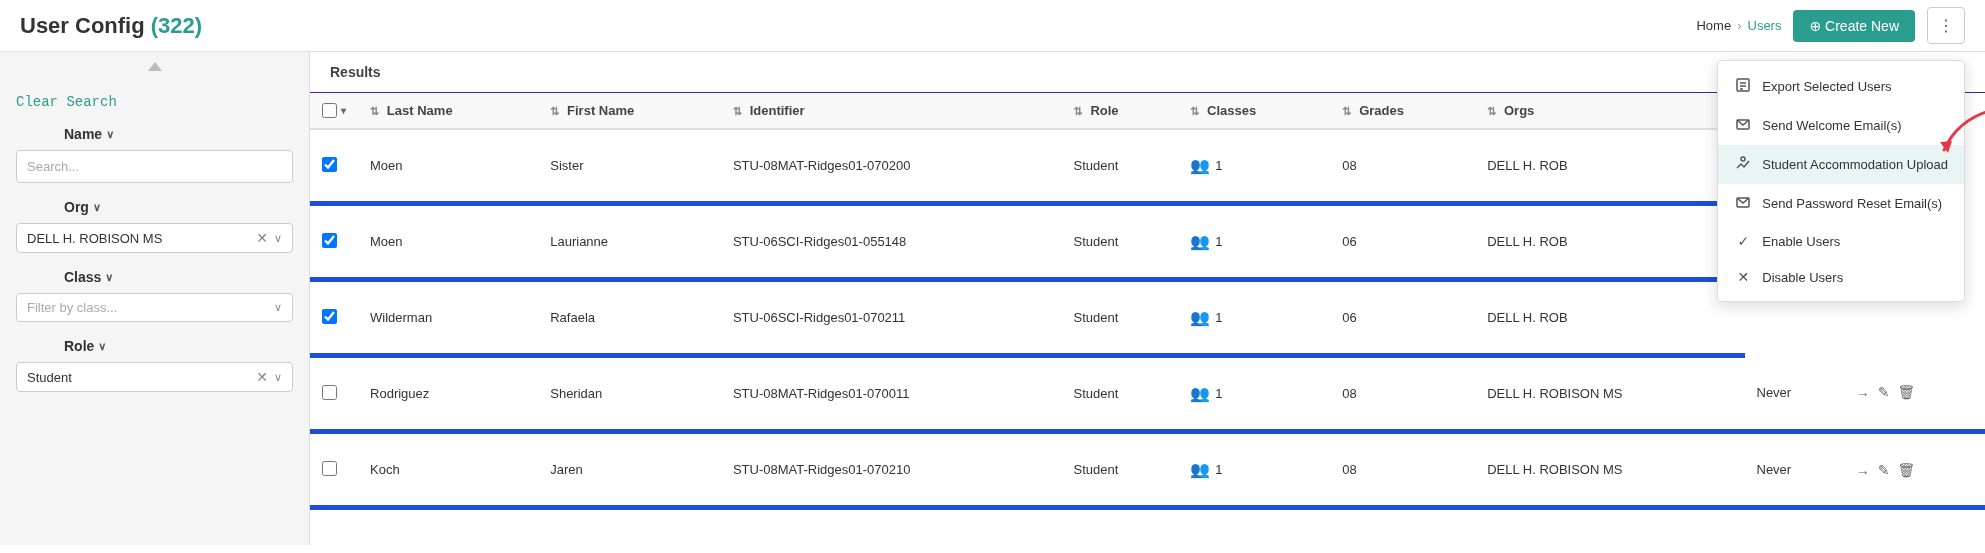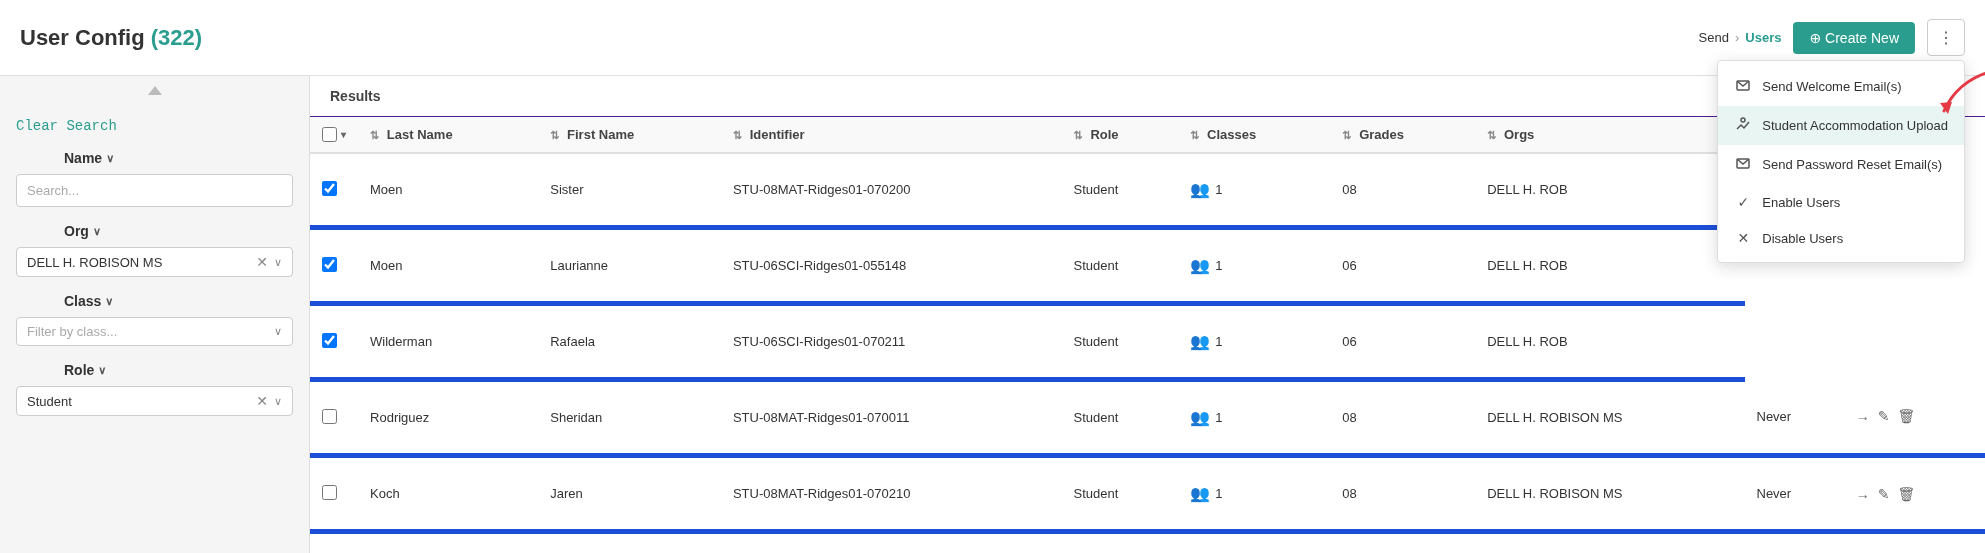--- a/index.html
+++ b/index.html
@@ -4,32 +4,32 @@
   <style>
     * { box-sizing: border-box; margin: 0; padding: 0; }
     body { font-family: -apple-system, BlinkMacSystemFont, 'Segoe UI', sans-serif; font-size: 14px; background: #fff; color: #333; }
 
     
     .header {
       display: flex;
       align-items: center;
       justify-content: space-between;
       padding: 0 20px;
-      height: 76px;
+      height: 52px;
       border-bottom: 1px solid #e0e0e0;
       background: #fff;
     }
     .header-left { display: flex; align-items: center; gap: 12px; }
     .header-title { font-size: 22px; font-weight: 600; color: #333; }
     .header-count { color: #2a9d8f; font-size: 22px; font-weight: 600; }
     .header-right { display: flex; align-items: center; gap: 12px; }
     .breadcrumb { display: flex; align-items: center; gap: 6px; color: #666; font-size: 13px; }
     .breadcrumb-home { color: #333; }
     .breadcrumb-sep { color: #999; }
-    .breadcrumb-current { color: #2a9d8f; font-weight: 700; }
+    .breadcrumb-current { color: #2a9d8f; font-weight: 400; }
     .btn-create {
       background: #2a9d8f;
       color: #fff;
       border: none;
       border-radius: 4px;
       padding: 8px 16px;
       font-size: 14px;
       font-weight: 500;
       cursor: pointer;
       display: flex;
@@ -234,21 +234,21 @@
 <body>
 
 <div class="header">
   <div class="header-left">
     <span class="header-title">
       User Config <span class="header-count">(322)</span>
     </span>
   </div>
   <div class="header-right">
     <nav class="breadcrumb">
-      <span class="breadcrumb-home">Send</span>
+      <span class="breadcrumb-home">Home</span>
       <span class="breadcrumb-sep">›</span>
       <span class="breadcrumb-current">Users</span>
     </nav>
     <button class="btn-create">⊕ Create New</button>
     <button class="btn-more">⋮</button>
   </div>
 </div>
 
 <div class="main-layout">
 
@@ -421,20 +421,29 @@
               </div>
             </td>
           </tr>
         </tbody>
     </table>
 
     <div class="dropdown-overlay">
       <div class="dropdown-item">
         <span class="item-icon">
           <svg width="16" height="16" viewBox="0 0 16 16" fill="none" stroke="#555" stroke-width="1.5">
+              <rect x="2" y="2" width="12" height="12" rx="1"></rect>
+              <path d="M5 6h6M5 9h6M5 12h3"></path>
+            </svg>
+        </span>
+        <span>Export Selected Users</span>
+      </div>
+      <div class="dropdown-item">
+        <span class="item-icon">
+          <svg width="16" height="16" viewBox="0 0 16 16" fill="none" stroke="#555" stroke-width="1.5">
               <rect x="2" y="4" width="12" height="9" rx="1"></rect>
               <path d="M2 4l6 5 6-5"></path>
             </svg>
         </span>
         <span>Send Welcome Email(s)</span>
       </div>
       <div class="dropdown-item highlighted" style="position:relative;">
         <span class="item-icon">
           <svg width="16" height="16" viewBox="0 0 16 16" fill="none" stroke="#555" stroke-width="1.5">
               <path d="M2 13l4-4 3 3 5-6"></path>

